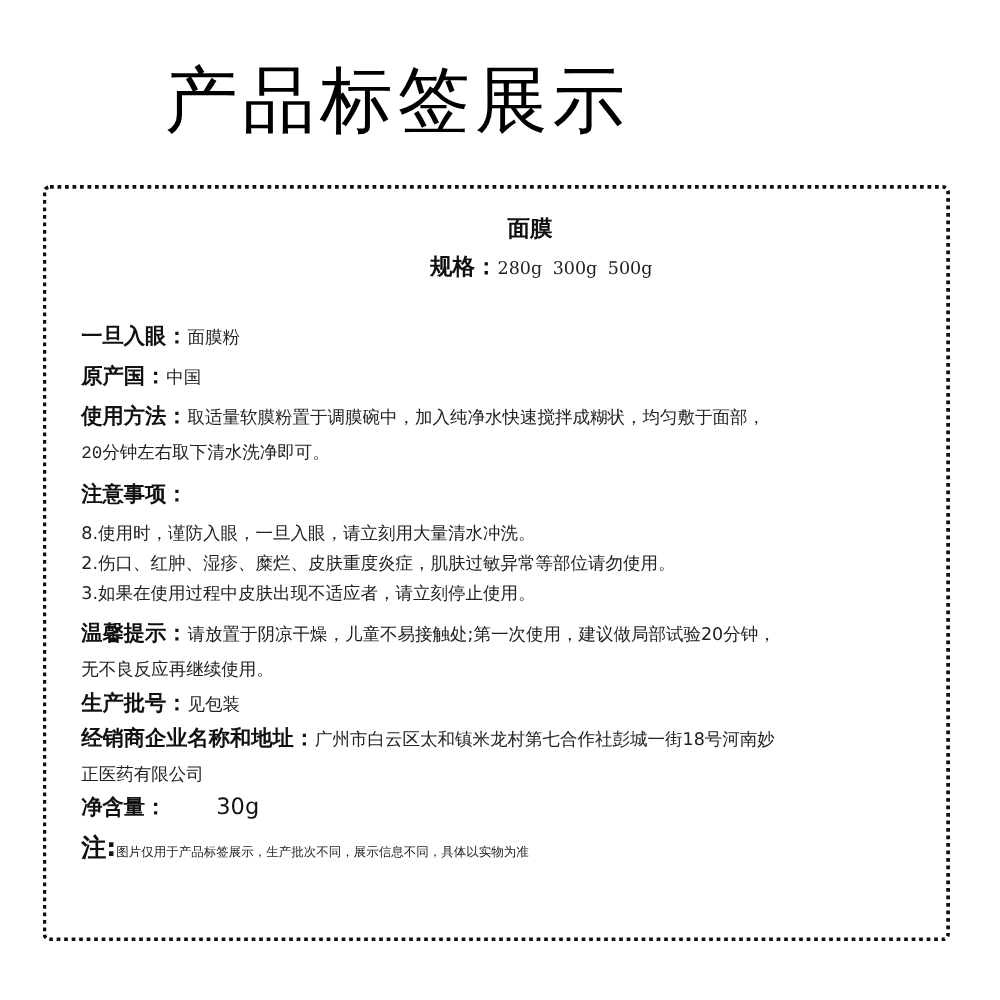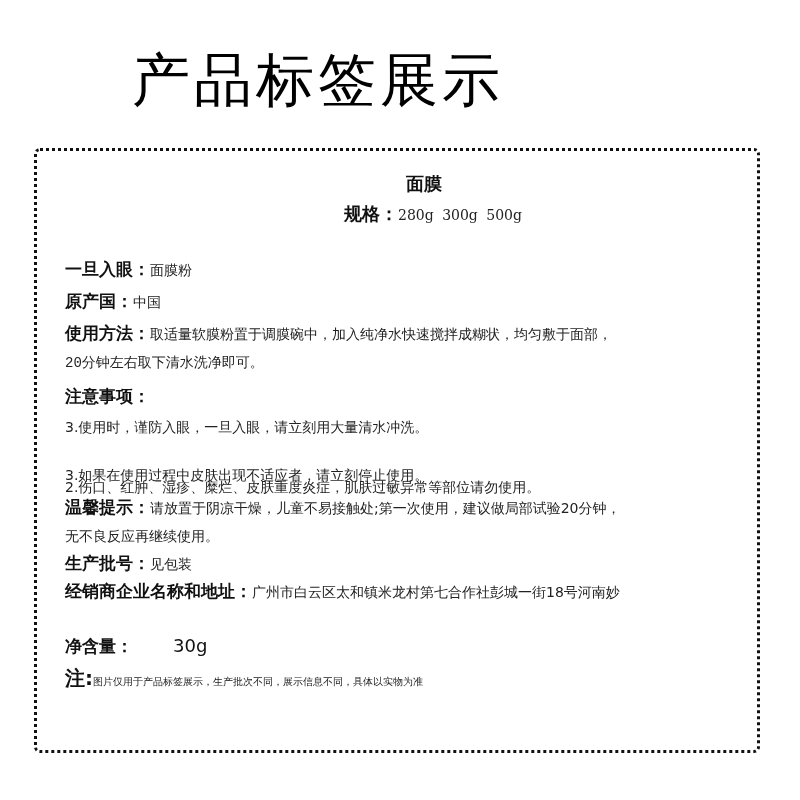--- a/index.html
+++ b/index.html
@@ -139,35 +139,36 @@
 </div>
 
 <div class="field" style="top:320px;font-family:Liberation Mono, monospace;">
   <span class="k">使用方法：</span><span class="v">取适量软膜粉置于调膜碗中，加入纯净水快速搅拌成糊状，均匀敷于面部，</span>
   <span class="v-line2">20分钟左右取下清水洗净即可。</span>
 </div>
 
 <div class="field" style="top:381px;">
   <span class="k">注意事项：</span>
 </div>
-<div class="note-item" style="top:416px;">3.使用时，谨防入眼，一旦入眼，请立刻用大量清水冲洗。</div>
-<div class="note-item" style="top:440px;margin-top:36px;">2.伤口、红肿、湿疹、糜烂、皮肤重度炎症，肌肤过敏异常等部位请勿使用。</div>
+<div class="note-item" style="top:416px;">8.使用时，谨防入眼，一旦入眼，请立刻用大量清水冲洗。</div>
+<div class="note-item" style="top:440px;">2.伤口、红肿、湿疹、糜烂、皮肤重度炎症，肌肤过敏异常等部位请勿使用。</div>
 <div class="note-item" style="top:464px;">3.如果在使用过程中皮肤出现不适应者，请立刻停止使用。</div>
 
 <div class="field" style="top:492px;">
   <span class="k">温馨提示：</span><span class="v">请放置于阴凉干燥，儿童不易接触处;第一次使用，建议做局部试验20分钟，</span>
   <span class="v-line2">无不良反应再继续使用。</span>
 </div>
 
 <div class="field" style="top:548px;">
   <span class="k">生产批号：</span><span class="v">见包装</span>
 </div>
 
 <div class="field" style="top:576px;">
   <span class="k">经销商企业名称和地址：</span><span class="v">广州市白云区太和镇米龙村第七合作社彭城一街18号河南妙</span>
+  <span class="v-line2">正医药有限公司</span>
 </div>
 
 <div class="field" style="top:631px;">
   <span class="k">净含量：</span><span class="v net-value">30g</span>
 </div>
 
 <div class="disclaimer">
   <span class="k">注:</span><span class="v">图片仅用于产品标签展示，生产批次不同，展示信息不同，具体以实物为准</span>
 </div>
 

